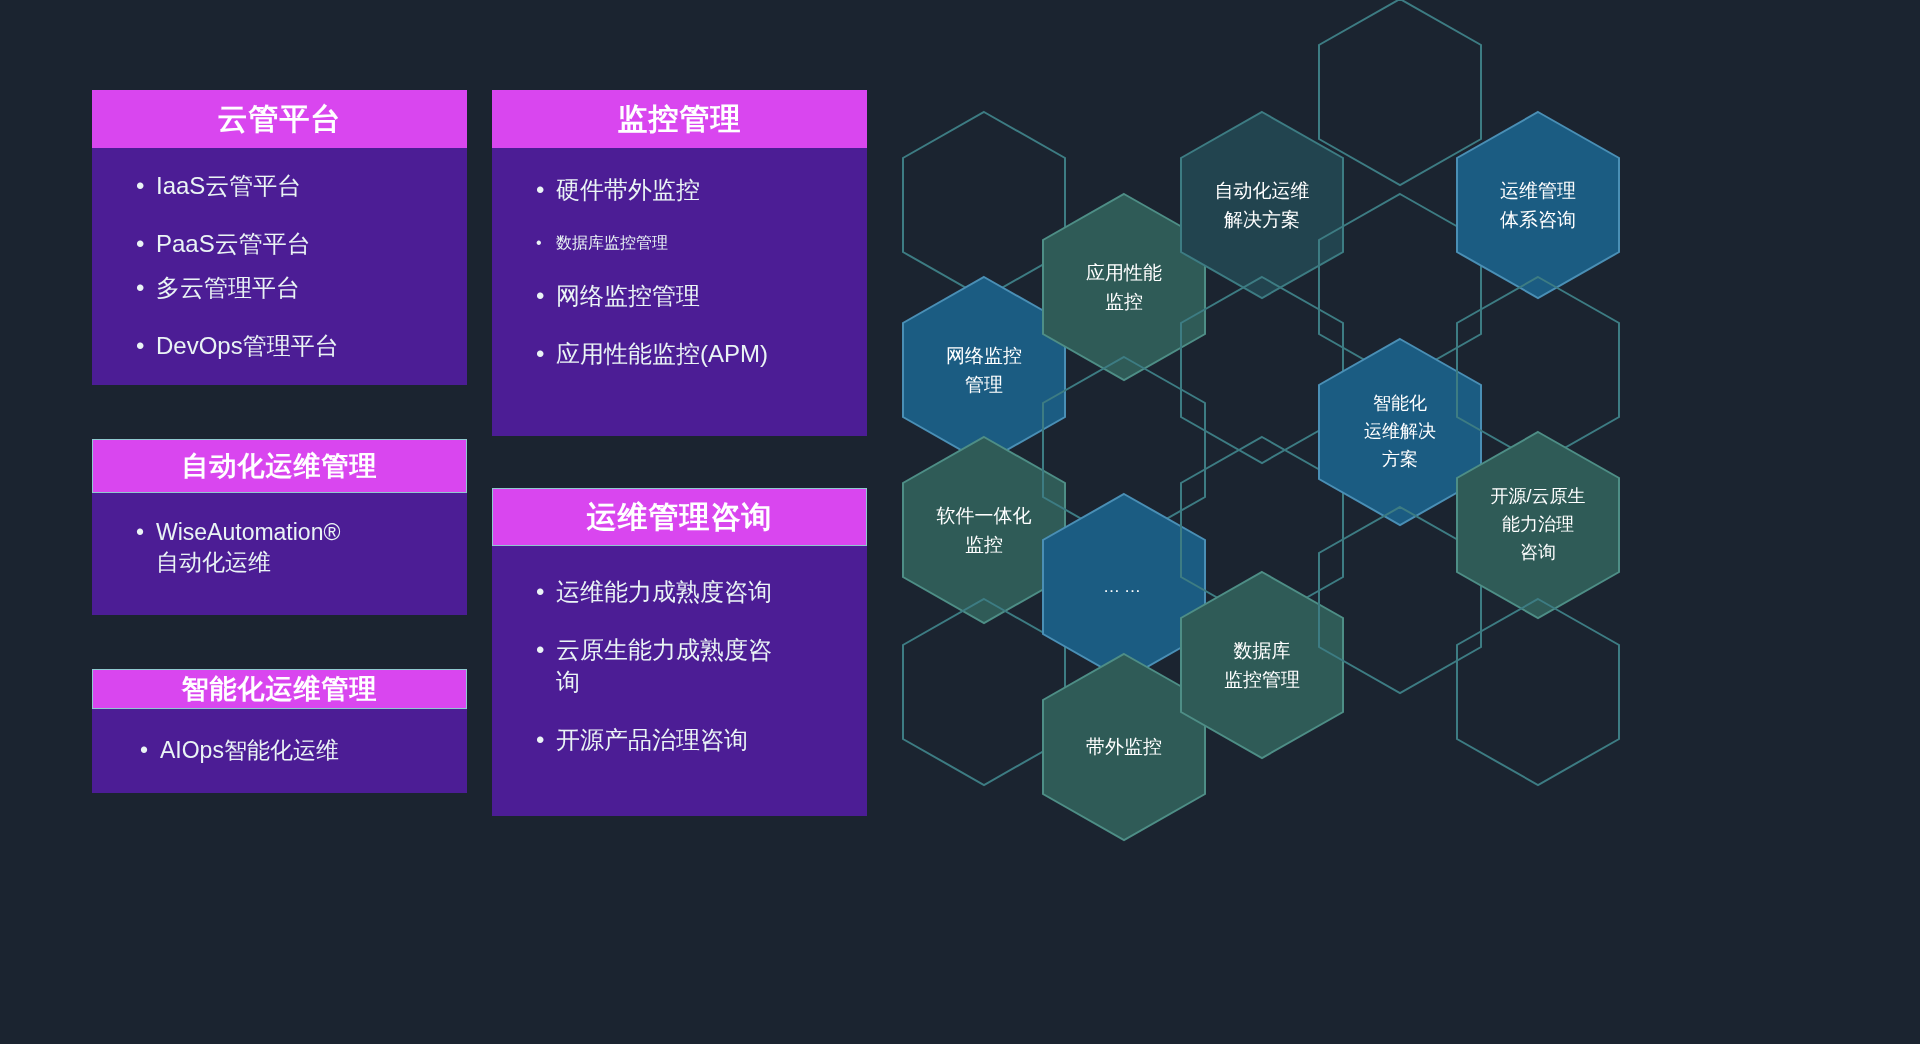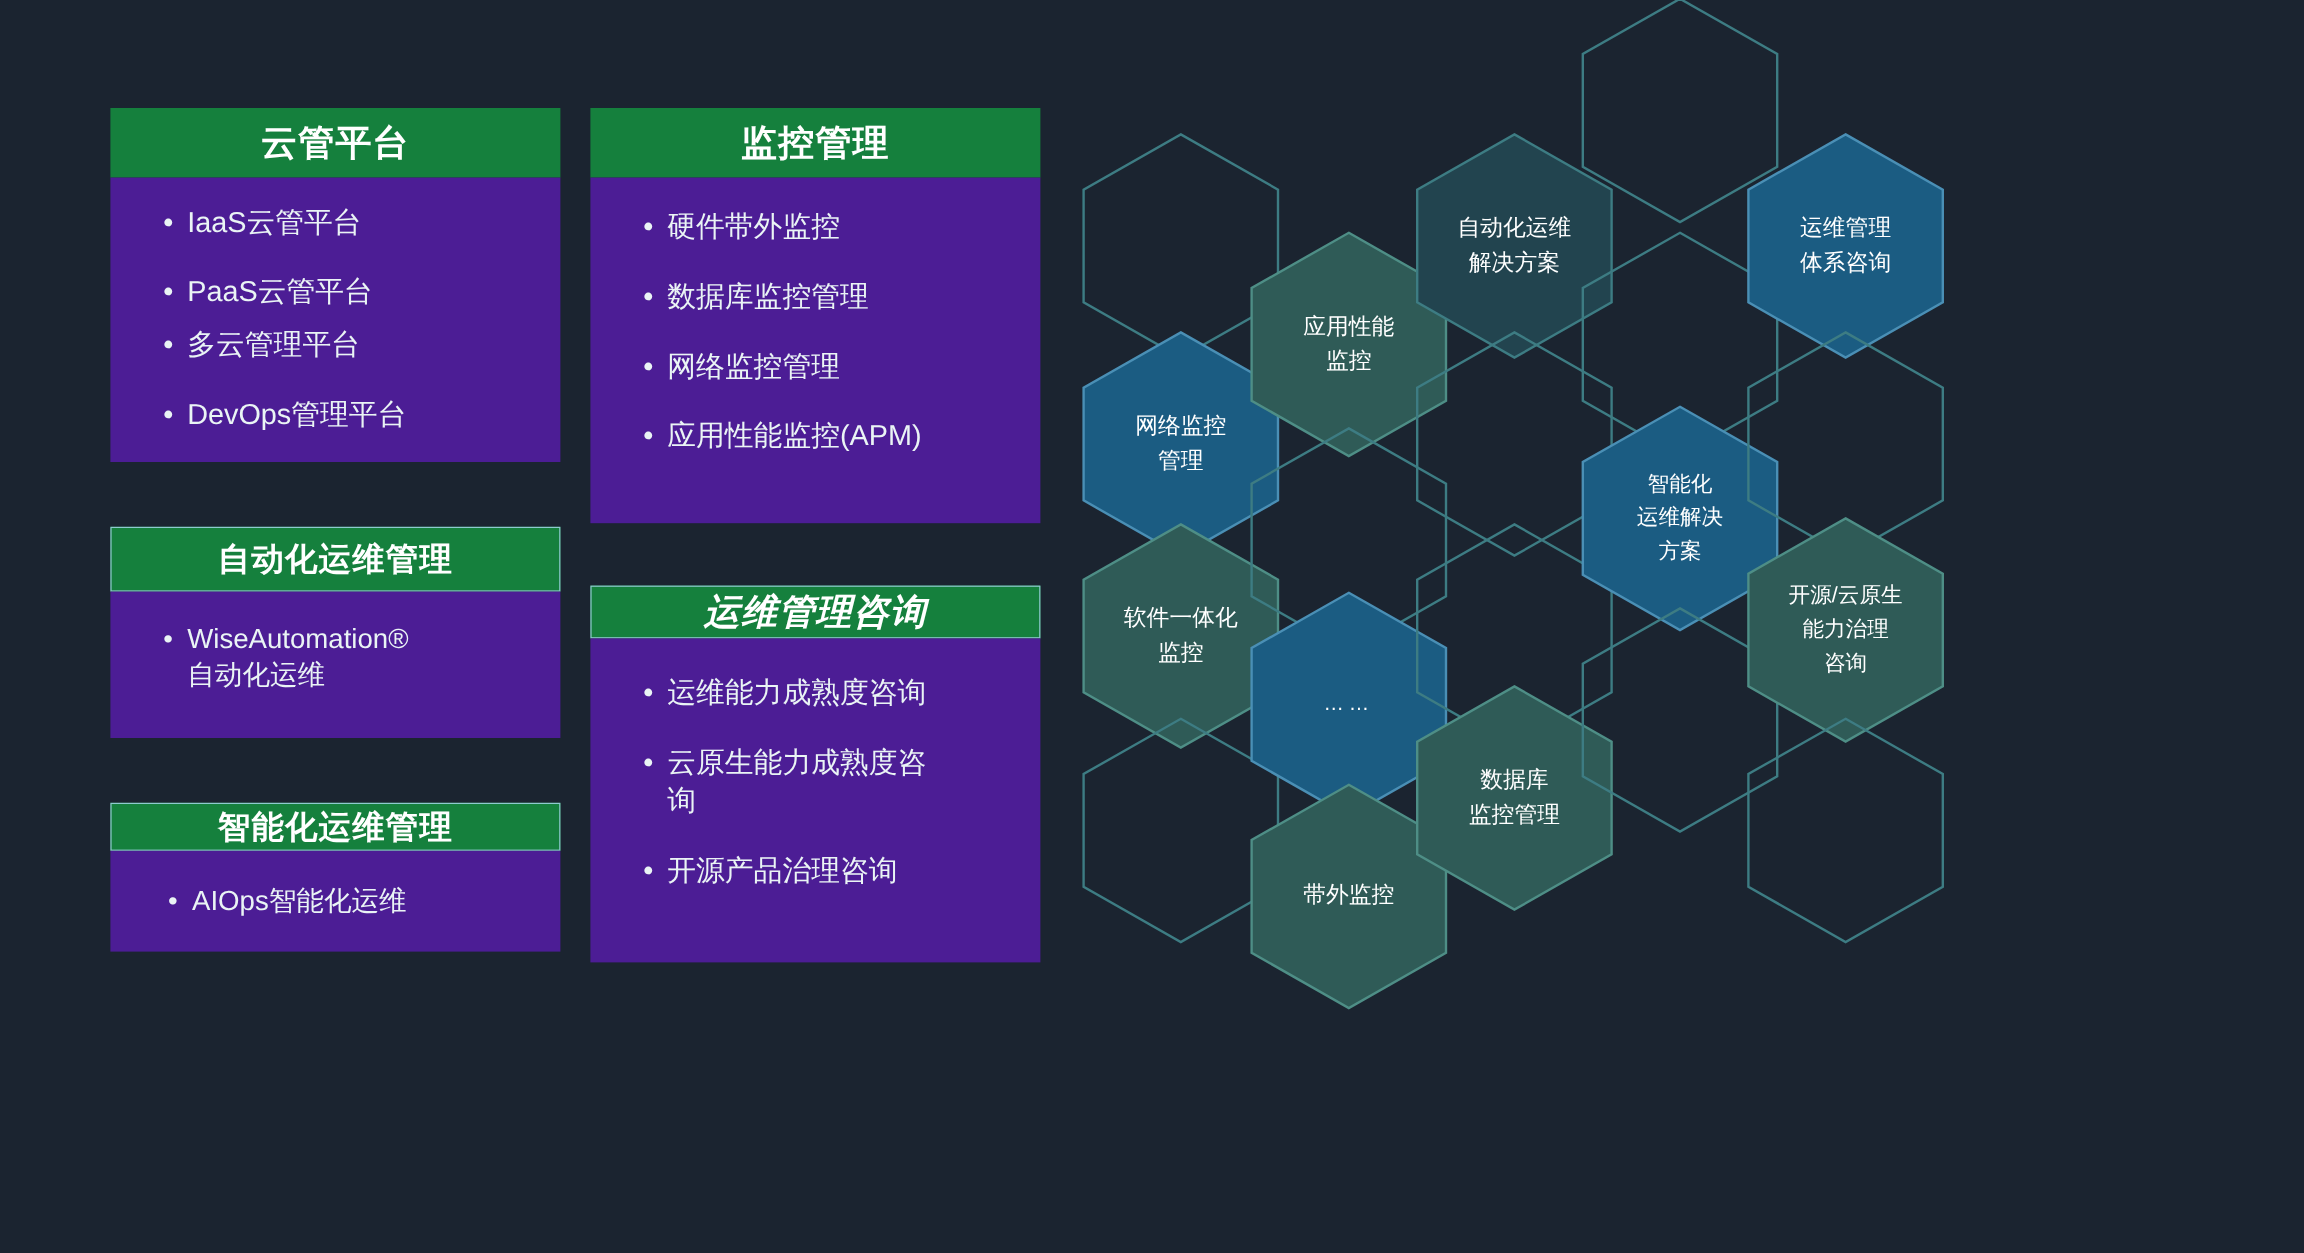--- a/index.html
+++ b/index.html
@@ -16,21 +16,21 @@
     position: absolute;
     left: 92px; top: 90px;
     width: 780px; height: 880px;
   }
   .col { position: absolute; top: 0; width: 375px; }
   .col-left  { left: 0; }
   .col-right { left: 400px; }
 
   .card { margin-bottom: 0; }
   .card-head {
-    background: #15803d;
+    background: #d946ef;
     color: #ffffff;
     font-weight: bold;
     text-align: right;
     letter-spacing: 1px;
     display: flex; align-items: center; justify-content: center;
   }
   .card-head.hl { border: 1px solid #8fc9cf; }
   .card-body {
     background: #4c1d95;
     color: #ffffff;
@@ -96,27 +96,27 @@
           <div class="card-body" style="min-height: 84px; padding-top: 26px; padding-left: 46px;">
             <div class="bullet" style="font-size: 23px; margin-bottom: 0px; white-space: pre-line;">AIOps智能化运维</div>
           </div>
         </div>
       </div>
     <div class="col col-right">
         <div class="card" style="margin-bottom: 52px;">
           <div class="card-head" style="height: 58px; font-size: 30px;">监控管理</div>
           <div class="card-body" style="min-height: 288px; padding-top: 26px; padding-left: 42px;">
             <div class="bullet" style="font-size: 24px; margin-bottom: 26px; white-space: pre-line;">硬件带外监控</div>
-            <div class="bullet" style="font-size: 24px; margin-bottom: 26px; white-space: pre-line;">数据库监控管理</div>
+            <div class="bullet" style="font-size: 16px; margin-bottom: 26px; white-space: pre-line;">数据库监控管理</div>
             <div class="bullet" style="font-size: 24px; margin-bottom: 26px; white-space: pre-line;">网络监控管理</div>
             <div class="bullet" style="font-size: 24px; margin-bottom: 0px; white-space: pre-line;">应用性能监控(APM)</div>
           </div>
         </div>
         <div class="card" style="margin-bottom: 0px;">
-          <div class="card-head hl" style="height: 44px; font-size: 30px; font-style: italic;">运维管理咨询</div>
+          <div class="card-head hl" style="height: 58px; font-size: 30px;">运维管理咨询</div>
           <div class="card-body" style="min-height: 270px; padding-top: 30px; padding-left: 42px;">
             <div class="bullet" style="font-size: 24px; margin-bottom: 26px; white-space: pre-line;">运维能力成熟度咨询</div>
             <div class="bullet" style="font-size: 24px; margin-bottom: 26px; white-space: pre-line;">云原生能力成熟度咨
 询</div>
             <div class="bullet" style="font-size: 24px; margin-bottom: 0px; white-space: pre-line;">开源产品治理咨询</div>
           </div>
         </div>
       </div>
   </div>
 

